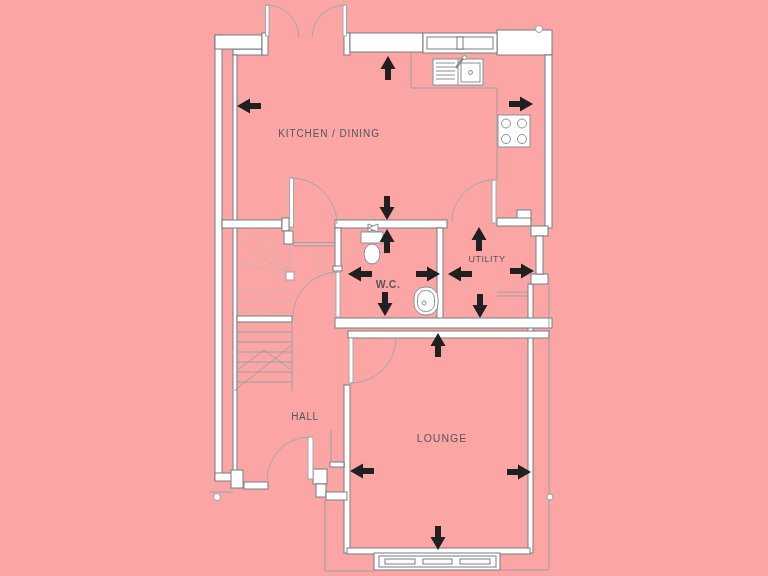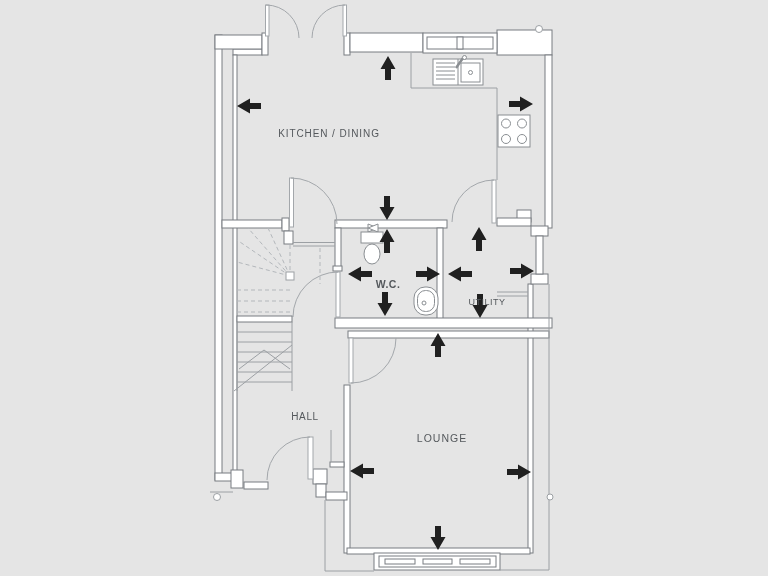--- a/index.html
+++ b/index.html
@@ -1,16 +1,16 @@
 <!DOCTYPE html>
 <html><head>
 <meta charset="utf-8">
 <style>
   html,body{margin:0;padding:0;background:#ffffff;}
-  .screen{position:relative;width:768px;height:576px;background:#e5e5e5;overflow:hidden;
+  .screen{position:relative;width:768px;height:576px;background:#fca5a5;overflow:hidden;
           font-family:"Liberation Sans",sans-serif;}
   .plan{position:absolute;inset:0;}
   .plan svg{position:absolute;left:0;top:0;}
   .room-label{position:absolute;transform:translate(-50%,-50%);color:#54585c;white-space:nowrap;
               font-family:"Liberation Sans",sans-serif;}
   .lbl-kitchen{font-size:10px;letter-spacing:.9px;}
   .lbl-wc{font-size:10.5px;letter-spacing:.5px;font-weight:bold;}
   .lbl-utility{font-size:9px;letter-spacing:.5px;}
   .lbl-hall{font-size:10px;letter-spacing:.6px;}
   .lbl-lounge{font-size:10.5px;letter-spacing:1px;}
@@ -217,17 +217,17 @@
         <use href="#arr" transform="translate(480,318) rotate(180)"></use>
         <use href="#arr" transform="translate(438,333)"></use>
         <use href="#arr" transform="translate(350,471) rotate(-90)"></use>
         <use href="#arr" transform="translate(531,472) rotate(90)"></use>
         <use href="#arr" transform="translate(438,550) rotate(180)"></use>
       </g>
     </svg>
 
     <div class="room-label lbl-kitchen" style="left:329px;top:133px;">KITCHEN / DINING</div>
     <div class="room-label lbl-wc" style="left:388px;top:284px;">W.C.</div>
-    <div class="room-label lbl-utility" style="left:487px;top:259px;margin-top:43px;">UTILITY</div>
+    <div class="room-label lbl-utility" style="left:487px;top:259px;">UTILITY</div>
     <div class="room-label lbl-hall" style="left:286px;top:416px;margin-left:19px;">HALL</div>
     <div class="room-label lbl-lounge" style="left:438px;top:438px;padding-left:8px;">LOUNGE</div>
   </div>
 </div>
 
 </body></html>

